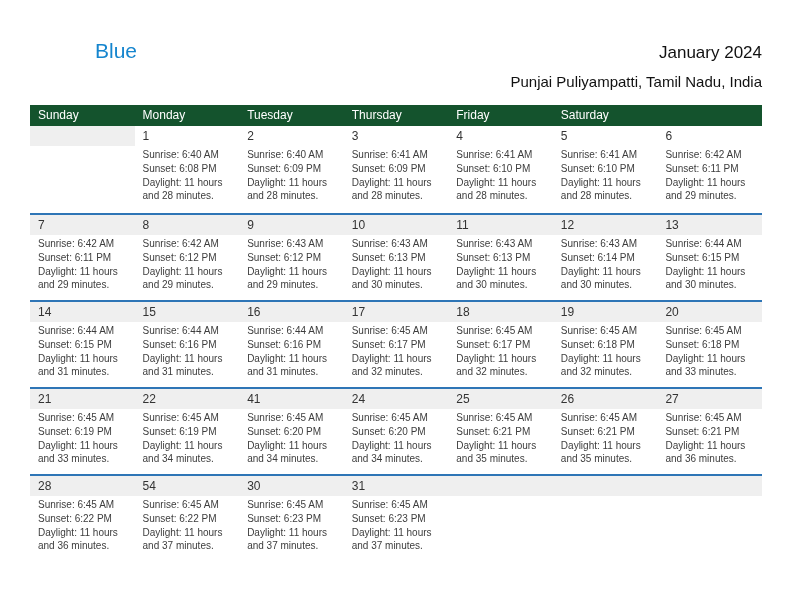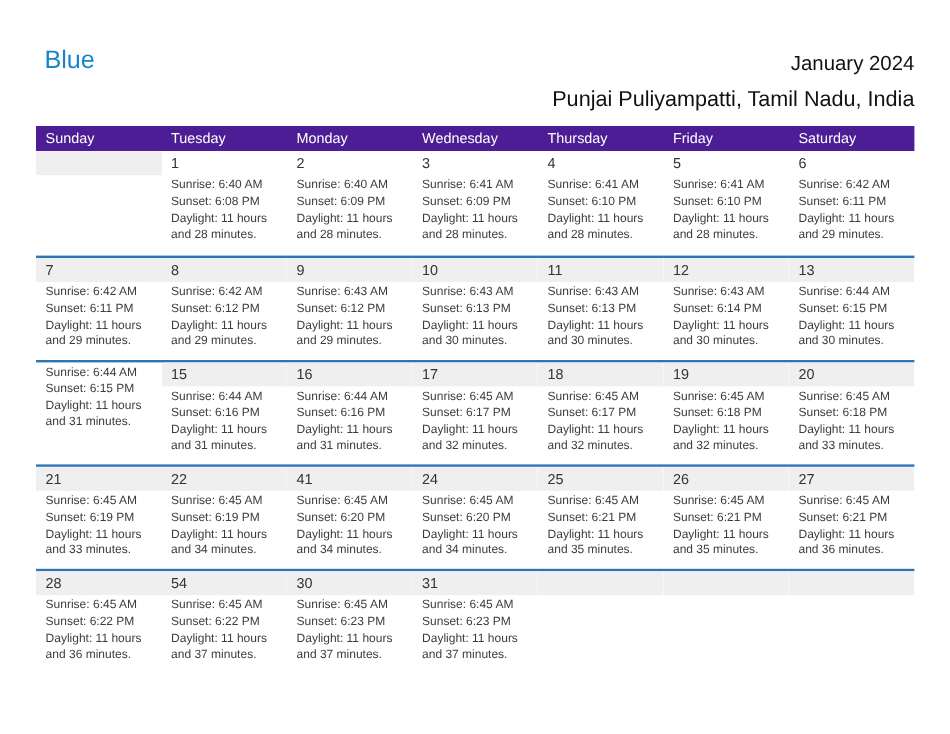--- a/index.html
+++ b/index.html
@@ -16,30 +16,30 @@
   .top-header { position: absolute; left: 30px; right: 30px; top: 0; height: 103px; }
 
   .logo { position: absolute; left: 7px; top: 44px; width: 140px; height: 52px; }
   .logo-line1 { font-size: 24px; letter-spacing: 0px; color: #231f20; line-height: 24px; display: flex; align-items: flex-start; }
   .logo-word1 { font-weight: 400; }
   .logo-triangle {
     width: 30px; height: 20px; margin-left: 2px; margin-top: 2px;
     background: linear-gradient(135deg, #0d4f7d 0%, #1b7ac4 70%, #1e86cf 100%);
     clip-path: polygon(0 0, 100% 0, 100% 100%);
   }
-  .logo-line2 { font-size: 21px; color: #1585ce; line-height: 20px; margin-top: -3px; font-weight: 400; }
+  .logo-line2 { font-size: 21px; color: #1585ce; line-height: 20px; margin-top: -3px; margin-left: 58px; font-weight: 400; }
 
   .title-block { position: absolute; right: 0; top: 38px; text-align: right; }
   .page-title { font-size: 17px; color: #111; font-weight: 400; line-height: 30px; }
-  .page-subtitle { font-size: 18px; color: #111; font-weight: 700; line-height: 24px; margin-top: 2px; font-weight: 500; }
+  .page-subtitle { font-size: 15px; color: #111; font-weight: 700; line-height: 24px; margin-top: 2px; font-weight: 500; }
 
   
   .calendar { position: absolute; left: 30px; top: 105px; width: 732px; }
 
-  .dow-row { display: grid; grid-template-columns: repeat(7, 1fr); background: #4c1d95; height: 21px; }
+  .dow-row { display: grid; grid-template-columns: repeat(7, 1fr); background: #14532d; height: 21px; }
   .dow-cell { color: #ffffff; font-size: 12px; line-height: 21px; padding-left: 8px; font-weight: 400; }
 
   .week { display: grid; grid-template-columns: repeat(7, 1fr); height: 87px; background: #ffffff; }
   .week + .week { border-top: 2px solid #2e75b6; }
   .week:last-child { height: 88px; }
 
   .cell { overflow: hidden; }
   .band { height: 20px; background: #efefef; font-size: 12px; line-height: 20px; padding-left: 8px; color: #333; }
   .week-0 .cell.filled .band { background: #ffffff; }
 
@@ -54,23 +54,22 @@
   </div>
   <div class="title-block">
     <div class="page-title">January 2024</div>
     <div class="page-subtitle">Punjai Puliyampatti, Tamil Nadu, India</div>
   </div>
 </div>
 
 <div class="calendar">
   <div class="dow-row">
       <div class="dow-cell">Sunday</div>
+      <div class="dow-cell">Monday</div>
       <div class="dow-cell">Tuesday</div>
-      <div class="dow-cell">Monday</div>
-      <div class="dow-cell">Wednesday</div>
       <div class="dow-cell">Thursday</div>
       <div class="dow-cell">Friday</div>
       <div class="dow-cell">Saturday</div>
     </div>
   <div id="weeks-container">
       <div class="week week-0">
         <div class="cell empty">
           <div class="band"></div>
         </div>
         <div class="cell filled">
@@ -188,20 +187,21 @@
           <div class="info">
             <div>Sunrise: 6:44 AM</div>
             <div>Sunset: 6:15 PM</div>
             <div>Daylight: 11 hours</div>
             <div>and 30 minutes.</div>
           </div>
         </div>
       </div>
       <div class="week week-2">
         <div class="cell filled">
+          <div class="band">14</div>
           <div class="info">
             <div>Sunrise: 6:44 AM</div>
             <div>Sunset: 6:15 PM</div>
             <div>Daylight: 11 hours</div>
             <div>and 31 minutes.</div>
           </div>
         </div>
         <div class="cell filled">
           <div class="band">15</div>
           <div class="info">

